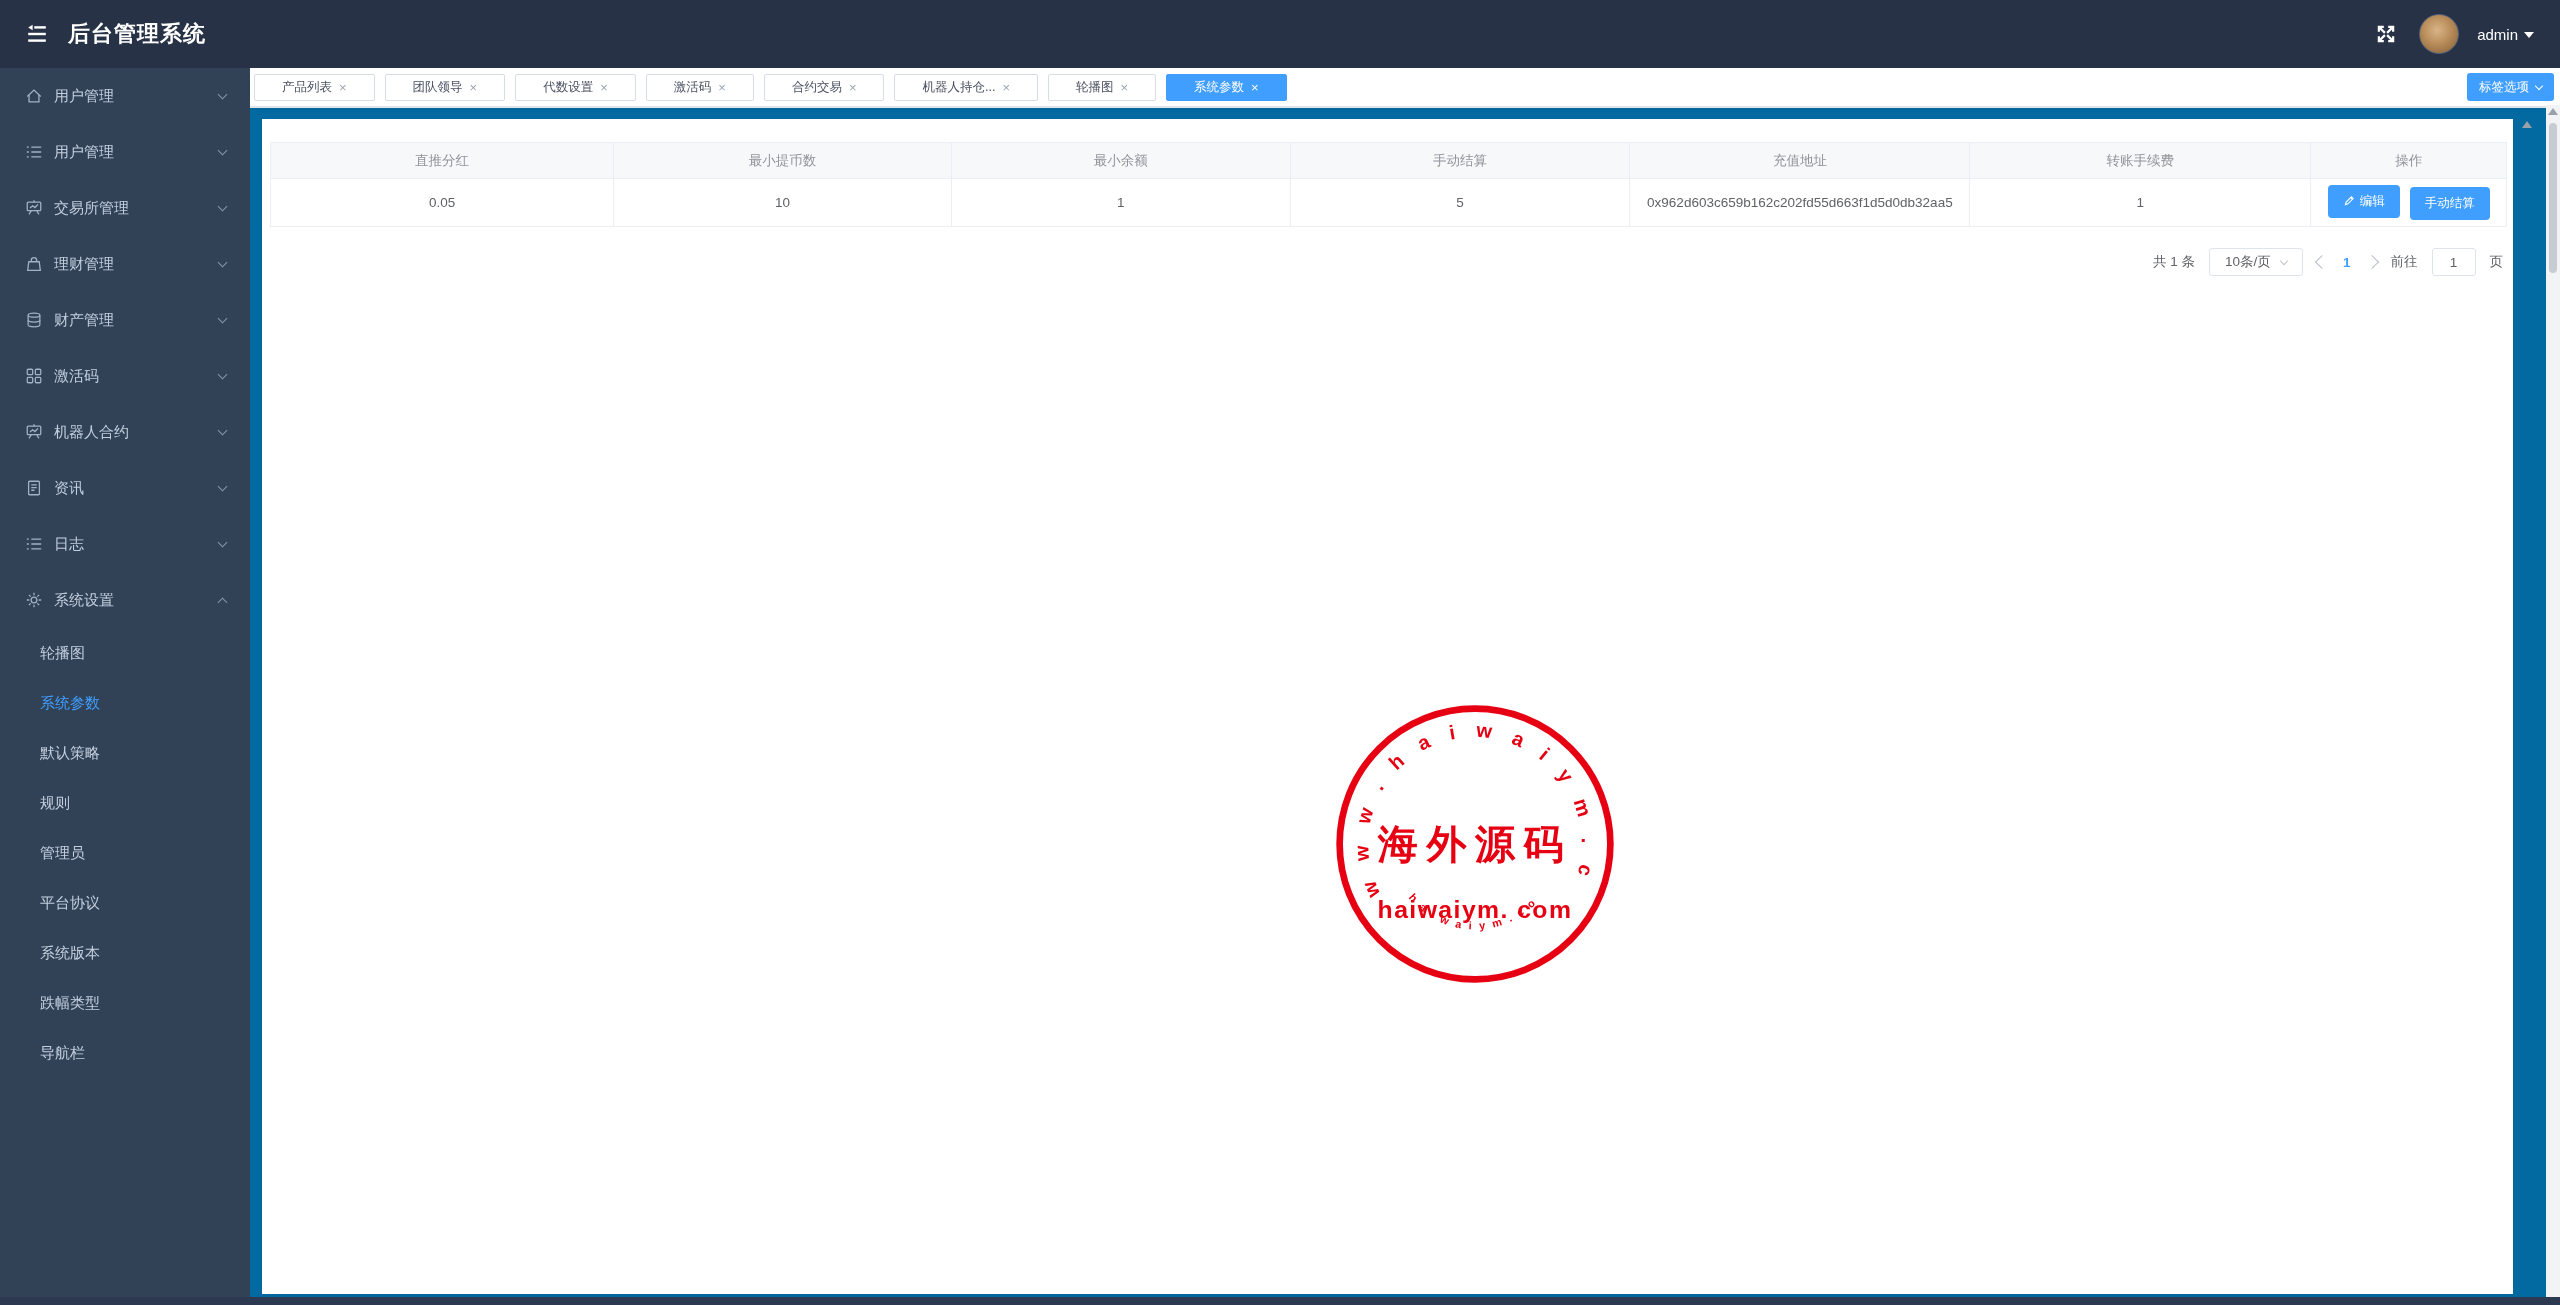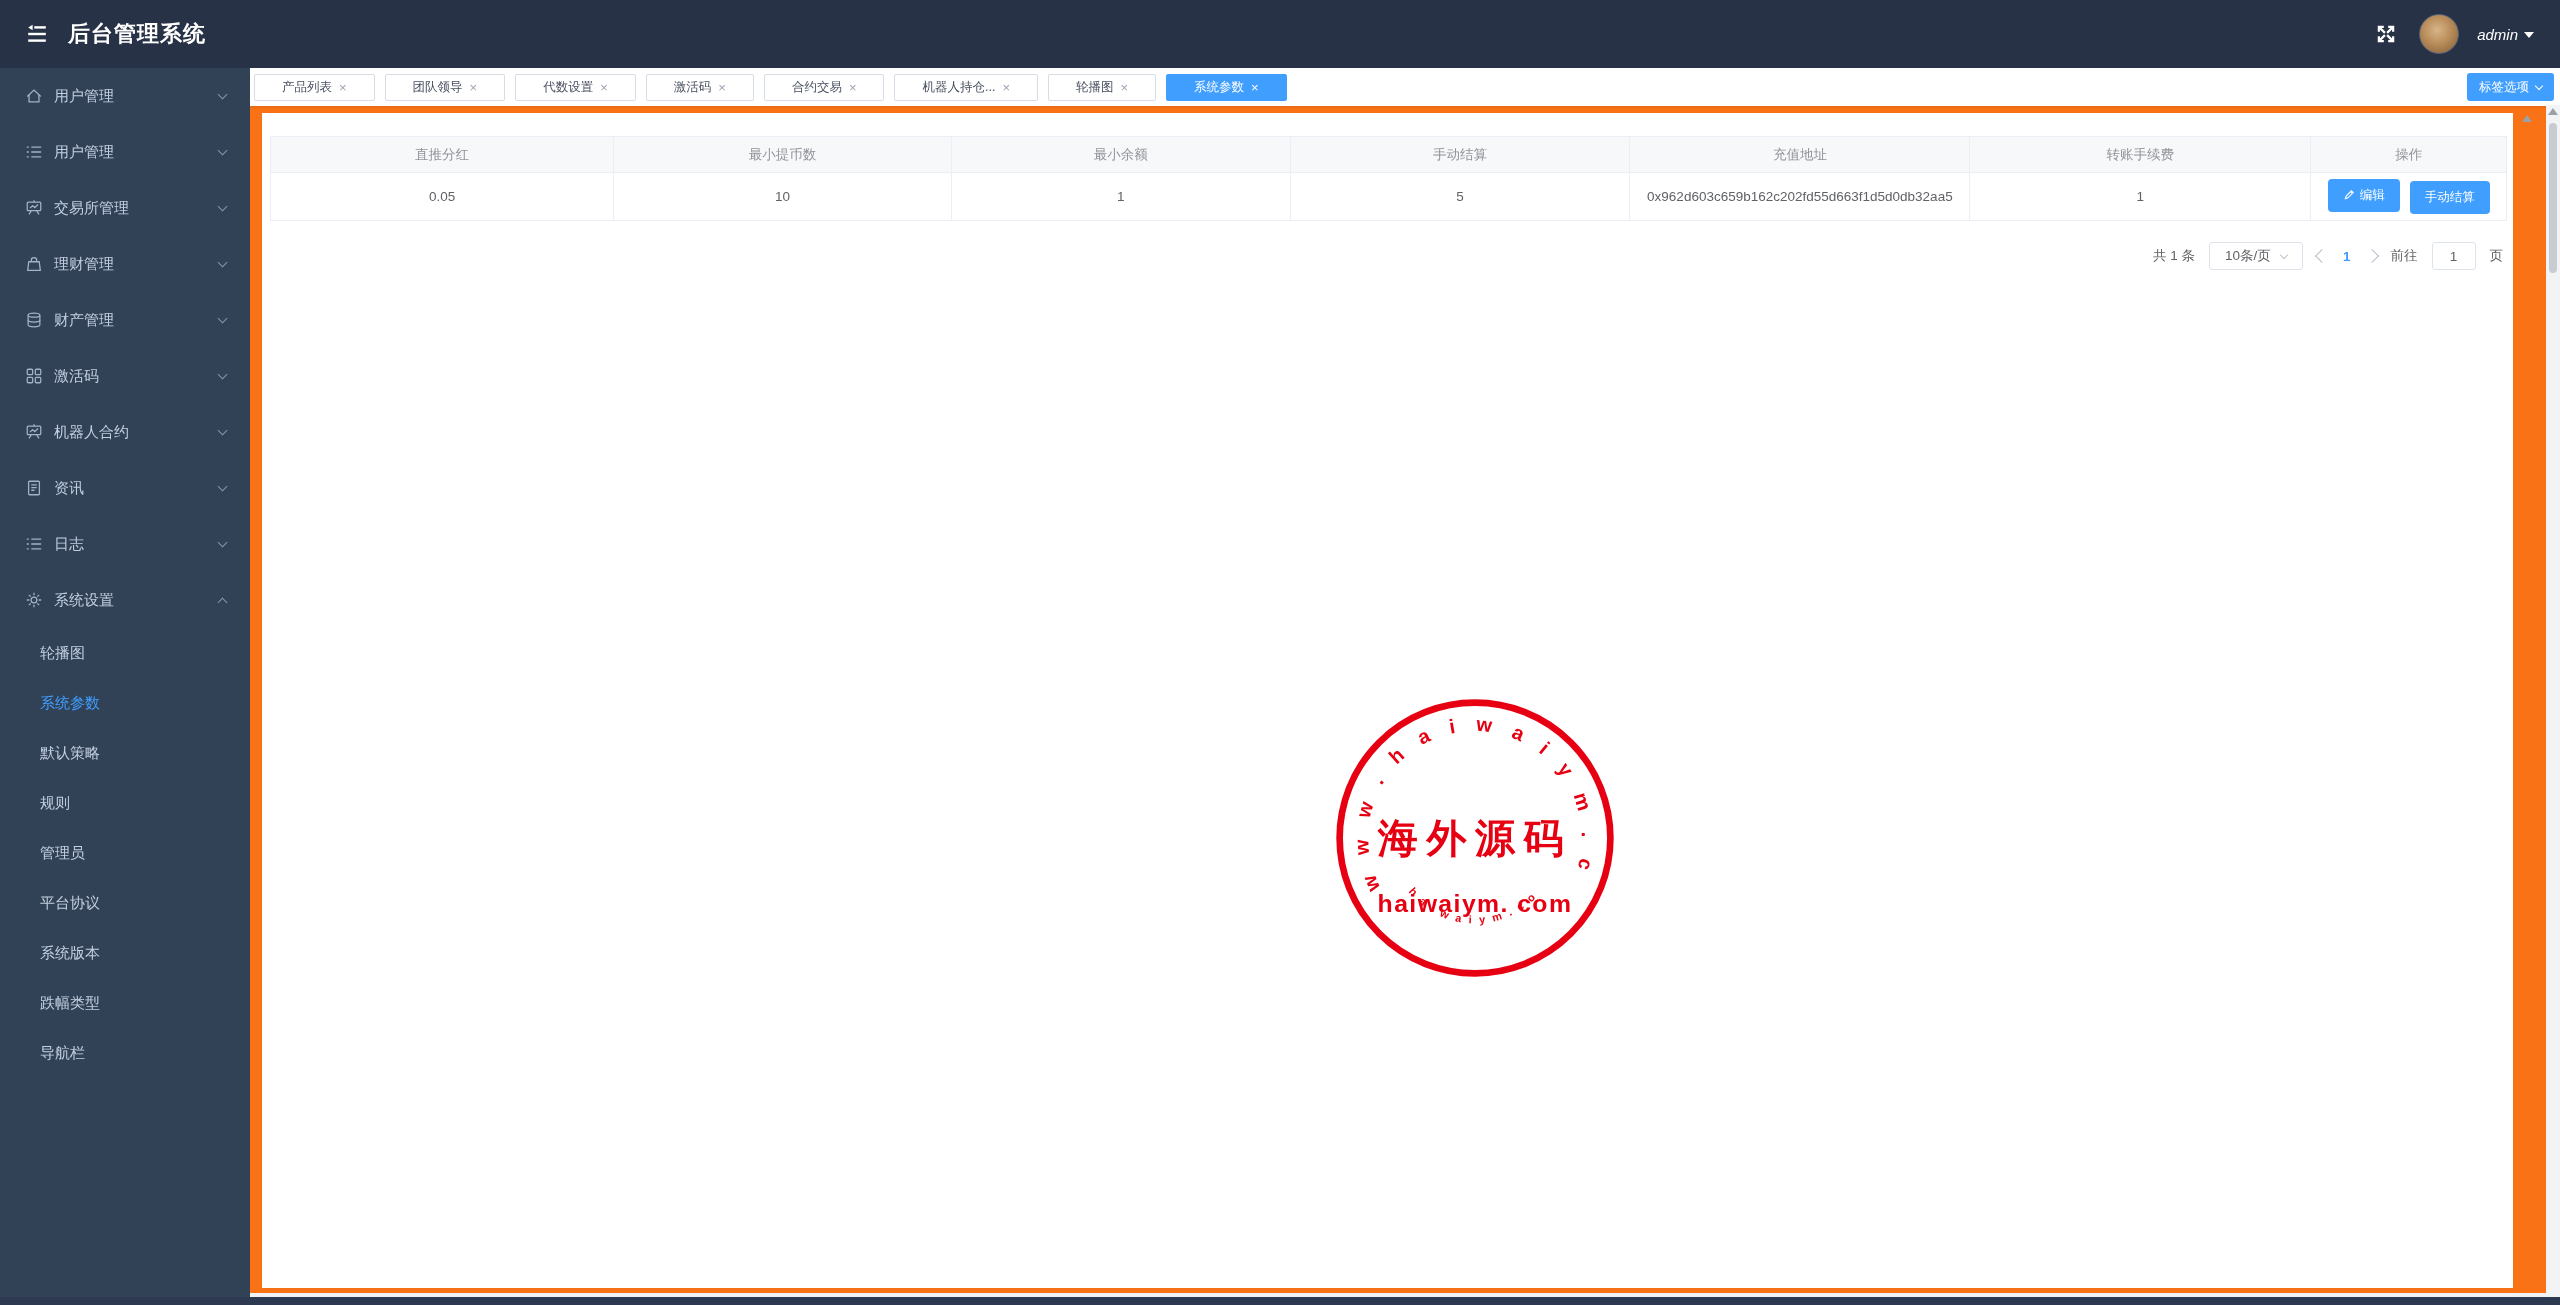--- a/index.html
+++ b/index.html
@@ -4,21 +4,21 @@
 <style>
   * { margin:0; padding:0; box-sizing:border-box; }
   html,body { background:#f0f2f5; }
   body { font-family:"Liberation Sans","DejaVu Sans",sans-serif; }
   .viewport { position:relative; width:2560px; height:1305px; overflow:hidden; background:#f0f2f5; }
 
   
   .header { position:absolute; left:0; top:0; width:2560px; height:68px; background:#273246; display:flex; align-items:center; z-index:30; }
   .hamburger { margin-left:20px; width:34px; height:34px; display:flex; align-items:center; justify-content:center; cursor:pointer; }
   .app-title { color:#ffffff; font-size:22px; font-weight:600; letter-spacing:1px; margin-left:14px; }
-  .header-right { margin-left:auto; display:flex; align-items:center; gap:18px; padding-right:26px;font-style:italic; }
+  .header-right { margin-left:auto; display:flex; align-items:center; gap:18px; padding-right:26px; }
   .fullscreen { width:30px; height:30px; display:flex; align-items:center; justify-content:center; cursor:pointer; }
   .avatar { width:40px; height:40px; border-radius:50%; background:radial-gradient(circle at 45% 40%, #d8b488 0%, #b98d5a 45%, #7c5a36 100%); border:1px solid #55627a; }
   .admin-wrap { display:flex; align-items:center; gap:6px; cursor:pointer; }
   .admin-name { color:#ffffff; font-size:15px; }
   .caret-down { width:0; height:0; border-left:5px solid transparent; border-right:5px solid transparent; border-top:6px solid #ffffff; margin-top:2px; }
 
   
   .sidebar { position:absolute; left:0; top:68px; width:250px; height:1229px; background:#314257; overflow:hidden; z-index:20; }
   .side-item { height:56px; display:flex; align-items:center; padding-left:25px; color:#c3cfdf; font-size:15px; cursor:pointer; position:relative; }
   .side-item .icon { width:18px; height:18px; margin-right:11px; display:flex; align-items:center; justify-content:center; }
@@ -32,21 +32,21 @@
   
   .tabbar { position:absolute; left:250px; top:68px; width:2310px; height:38px; background:#ffffff; box-shadow:0 1px 3px rgba(0,21,41,.12); display:flex; align-items:center; padding:0 4px; z-index:10; }
   .tab { display:inline-flex; align-items:center; height:27px; padding:0 27px; border:1px solid #d8dce5; background:#ffffff; color:#495060; font-size:12.5px; margin-right:10px; cursor:pointer; white-space:nowrap; border-radius:2px; }
   .tab .x { margin-left:7px; color:#9aa3b2; font-size:13px; line-height:1; }
   .tab.active { background:#409EFF; border-color:#409EFF; color:#ffffff; }
   .tab.active .x { color:#ffffff; }
   .tag-options-btn { margin-left:auto; height:28px; background:#409EFF; color:#fff; font-size:12.5px; border:none; border-radius:3px; padding:0 12px; display:inline-flex; align-items:center; gap:7px; cursor:pointer; margin-right:2px; }
   .tag-options-btn .chev-w { width:6px; height:6px; border-right:1.5px solid #fff; border-bottom:1.5px solid #fff; transform:rotate(45deg); margin-top:-3px; }
 
   
-  .content { position:absolute; left:250px; top:102px; width:2310px; height:1191px; background:#f97316; }
+  .content { position:absolute; left:250px; top:108px; width:2310px; height:1191px; background:#0369a1; }
   .card { position:absolute; left:12px; top:11px; width:2251px; height:1175px; background:#ffffff; box-shadow:0 1px 2px rgba(0,0,0,.04); }
 
   
   .data-table { width:2237px; margin:23px 6px 0 8px; border-collapse:collapse; table-layout:fixed; }
   .data-table th, .data-table td { border:1px solid #ebeef5; text-align:center; overflow:hidden; white-space:nowrap; }
   .data-table th { height:36px; background:#f7f8fa; color:#909399; font-size:13.5px; font-weight:500; }
   .data-table td { height:48px; color:#606266; font-size:13.5px; background:#fff; }
   .btn { display:inline-flex; align-items:center; gap:5px; background:#409EFF; border:none; color:#fff; font-size:12.5px; padding:8px 15px; border-radius:4px; cursor:pointer; }
   .btn + .btn { margin-left:10px; }
 

